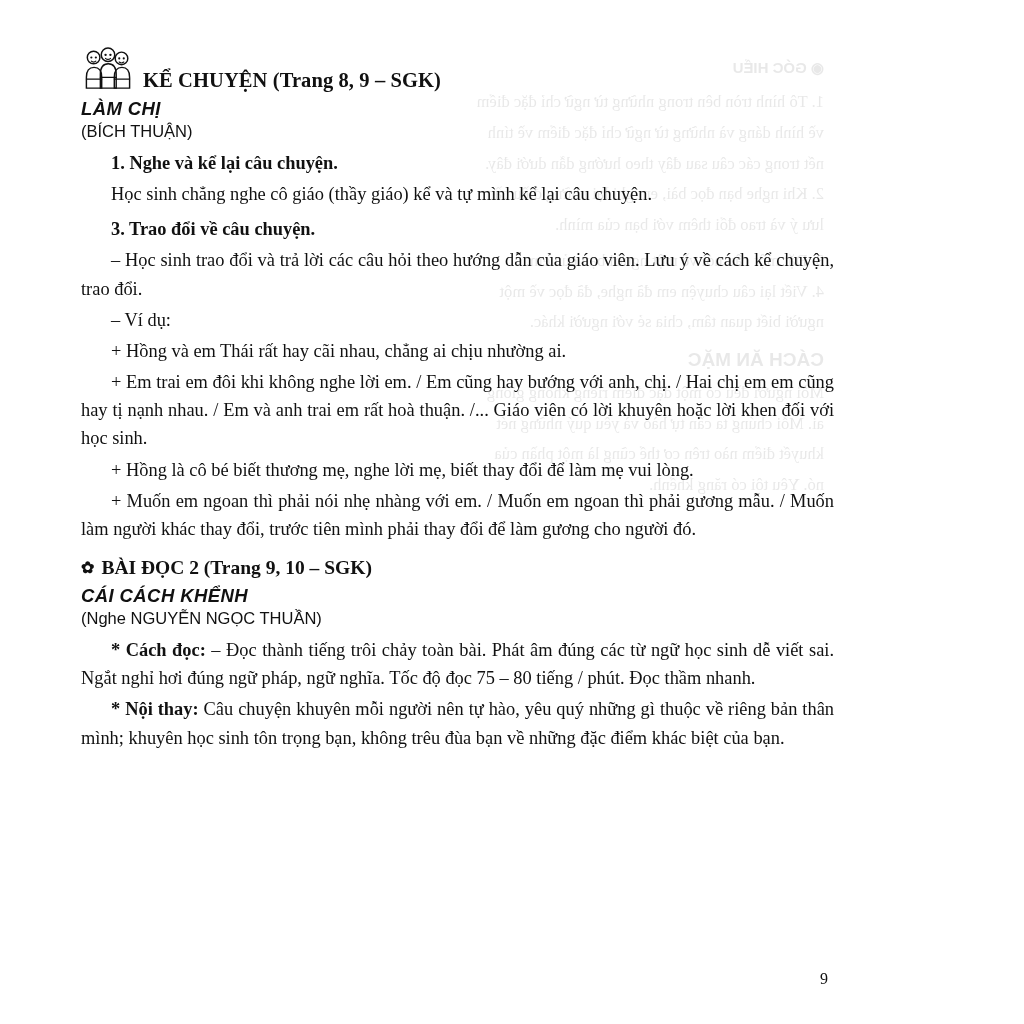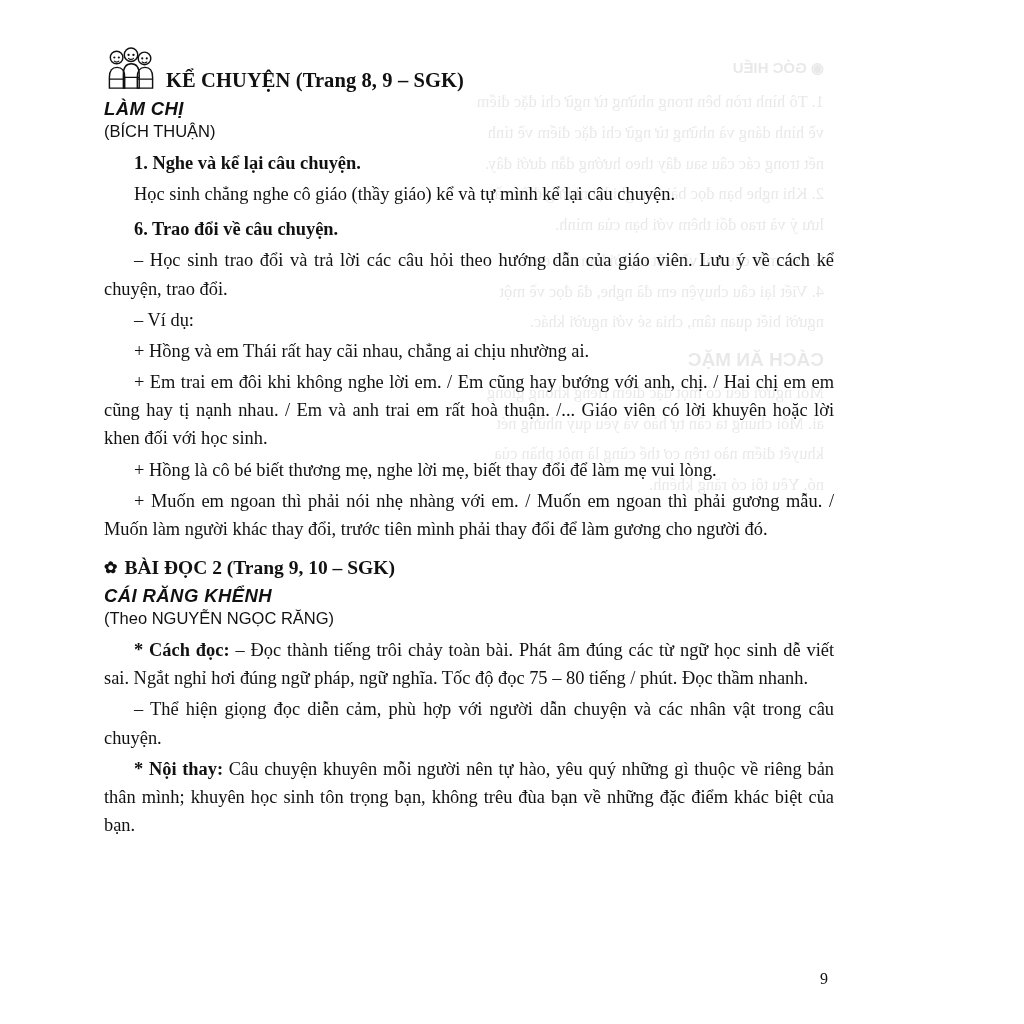--- a/index.html
+++ b/index.html
@@ -39,21 +39,21 @@
   .bleed-layer p { margin: 0 0 4px 0; }
   .bleed-layer .big {
     font-family: "Liberation Sans", sans-serif;
     font-weight: bold;
     font-size: 19px;
   }
 
   .page {
     position: absolute;
     inset: 0;
-    padding: 46px 190px 0 104px;
+    padding: 46px 190px 0 81px;
     box-sizing: border-box;
   }
 
   .sec-head {
     display: flex;
     align-items: flex-end;
     gap: 8px;
     margin: 0 0 6px 0;
   }
   .kids-icon { width: 54px; height: 50px; flex: 0 0 auto; display:block; margin-bottom:-4px;}
@@ -175,36 +175,35 @@
     </svg>
     <span class="sec-head-text">KỂ CHUYỆN (Trang 8, 9 – SGK)</span>
   </div>
 
   <div class="title-center">LÀM CHỊ</div>
   <div class="author-center">(BÍCH THUẬN)</div>
 
   <div class="numbered">1. Nghe và kể lại câu chuyện.</div>
   <p class="body">Học sinh chẳng nghe cô giáo (thầy giáo) kể và tự mình kể lại câu chuyện.</p>
 
-  <div class="numbered">6. Trao đổi về câu chuyện.</div>
+  <div class="numbered">3. Trao đổi về câu chuyện.</div>
 
   <p class="body">– Học sinh trao đổi và trả lời các câu hỏi theo hướng dẫn của giáo viên. Lưu ý về cách kể chuyện, trao đổi.</p>
   <p class="body">– Ví dụ:</p>
   <p class="body">+ Hồng và em Thái rất hay cãi nhau, chẳng ai chịu nhường ai.</p>
   <p class="body">+ Em trai em đôi khi không nghe lời em. / Em cũng hay bướng với anh, chị. / Hai chị em em cũng hay tị nạnh nhau. / Em và anh trai em rất hoà thuận. /... Giáo viên có lời khuyên hoặc lời khen đối với học sinh.</p>
   <p class="body">+ Hồng là cô bé biết thương mẹ, nghe lời mẹ, biết thay đổi để làm mẹ vui lòng.</p>
   <p class="body">+ Muốn em ngoan thì phải nói nhẹ nhàng với em. / Muốn em ngoan thì phải gương mẫu. / Muốn làm người khác thay đổi, trước tiên mình phải thay đổi để làm gương cho người đó.</p>
 
   <div class="sec-head2">
     <span class="flower">✿</span>
     <span>BÀI ĐỌC 2 (Trang 9, 10 – SGK)</span>
   </div>
 
-  <div class="title-center">CÁI RĂNG KHỂNH</div>
-  <div class="author-center">(Theo NGUYỄN NGỌC RĂNG)</div>
+  <div class="title-center">CÁI CÁCH KHỂNH</div>
+  <div class="author-center">(Nghe NGUYỄN NGỌC THUẦN)</div>
 
   <p class="body"><span class="b">* Cách đọc:</span><span> – Đọc thành tiếng trôi chảy toàn bài. Phát âm đúng các từ ngữ học sinh dễ viết sai. Ngắt nghỉ hơi đúng ngữ pháp, ngữ nghĩa. Tốc độ đọc 75 – 80 tiếng / phút. Đọc thầm nhanh.</span></p>
-  <p class="body"><span>– Thể hiện giọng đọc diễn cảm, phù hợp với người dẫn chuyện và các nhân vật trong câu chuyện.</span></p>
   <p class="body"><span class="b">* Nội thay:</span><span> Câu chuyện khuyên mỗi người nên tự hào, yêu quý những gì thuộc về riêng bản thân mình; khuyên học sinh tôn trọng bạn, không trêu đùa bạn về những đặc điểm khác biệt của bạn.</span></p>
 
 </div>
 
 <div class="pageno">9</div>
 
 </body></html>

